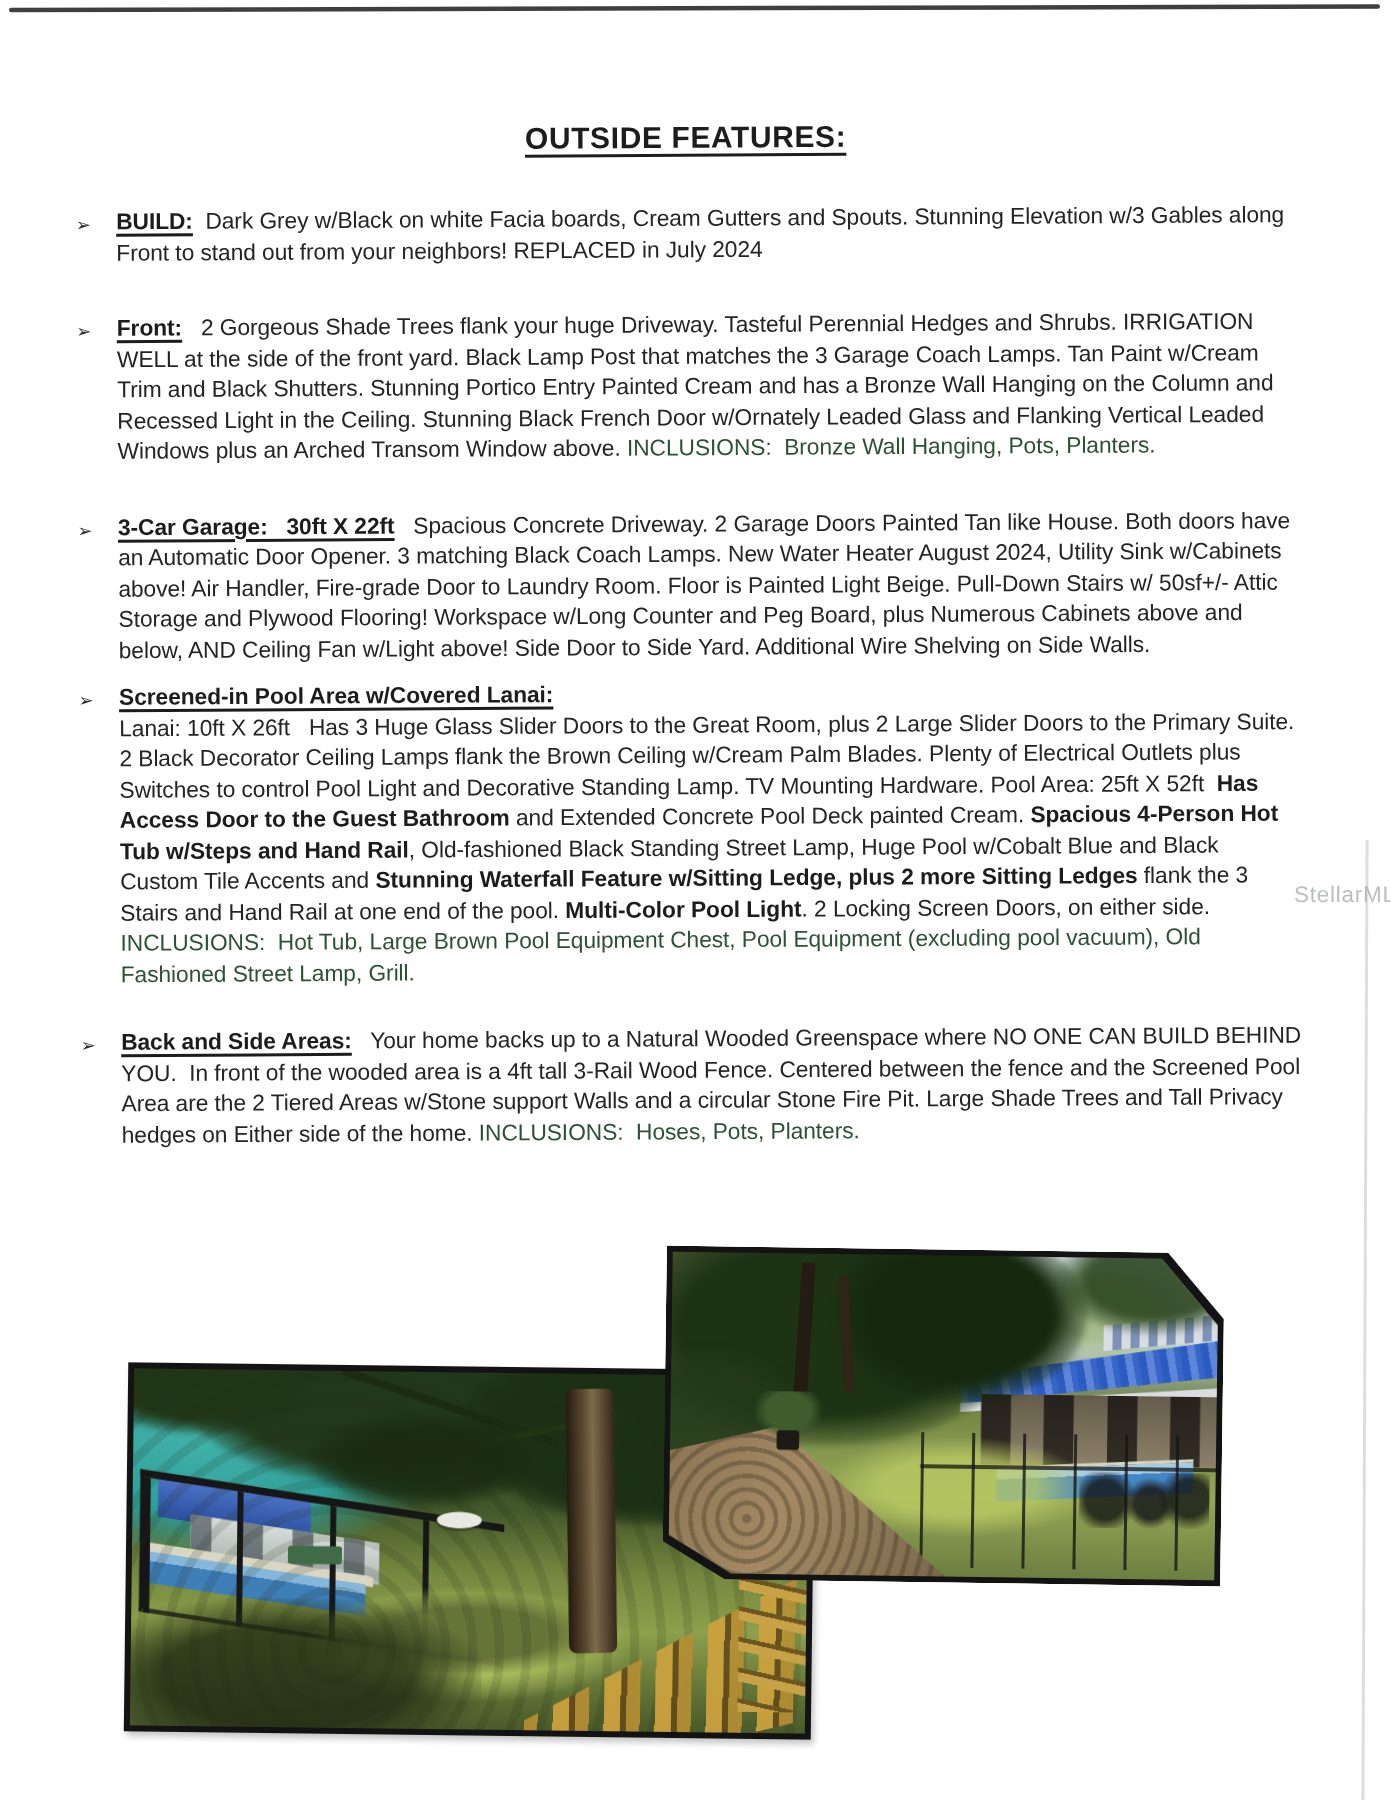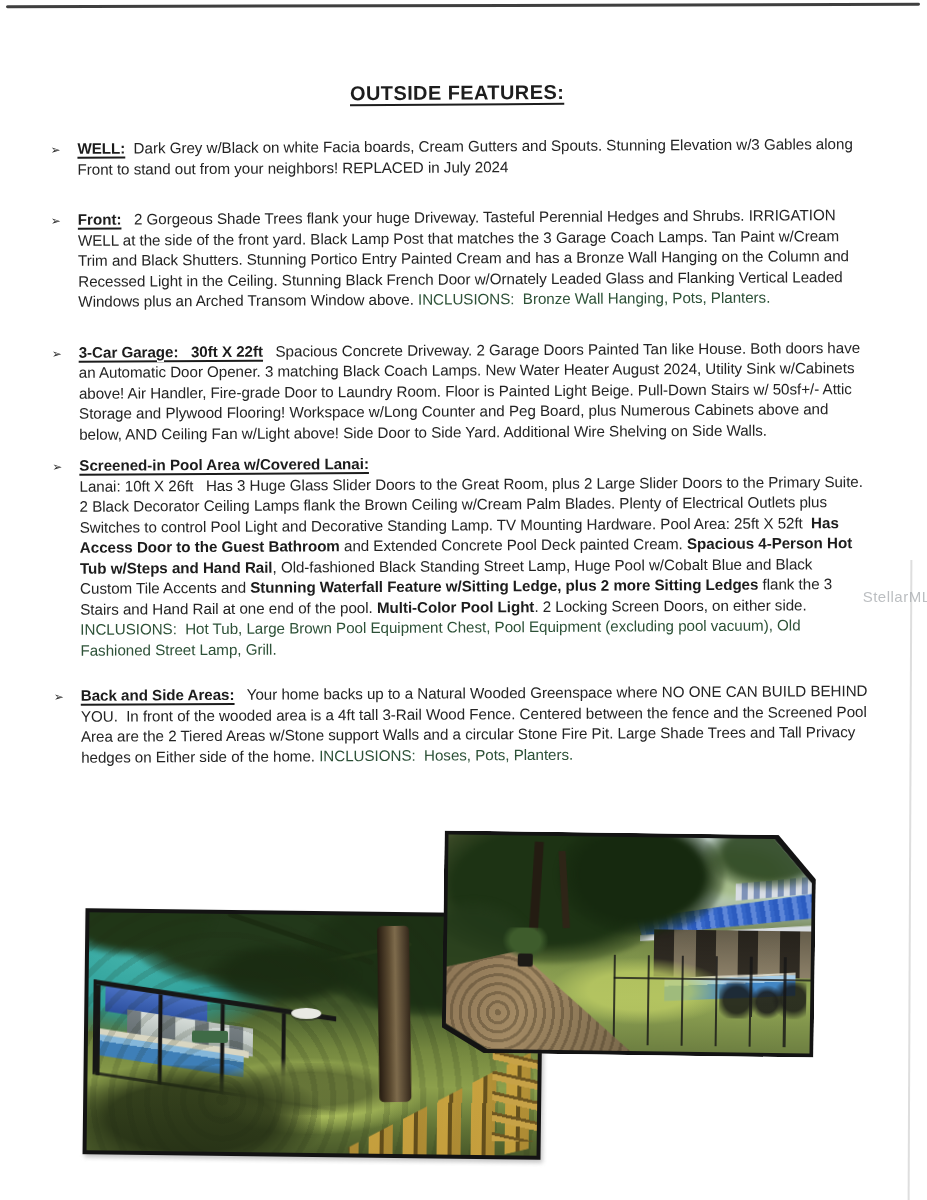--- a/index.html
+++ b/index.html
@@ -100,21 +100,21 @@
 
   <div class="scan-line-top"></div>
   <div class="scan-edge-right"></div>
   <div class="watermark">StellarMLS</div>
 
   <div class="doc">
     <h1 class="doc-title">OUTSIDE FEATURES:</h1>
     <div>
         <div class="sec-row sec-roof">
           <span class="bullet">➢</span>
-          <p class="sec-text"><span class="seg-h">WELL:</span><span class="seg-n">  Dark Grey w/Black on white Facia boards, Cream Gutters and Spouts. Stunning Elevation w/3 Gables along Front to stand out from your neighbors! REPLACED in July 2024</span></p>
+          <p class="sec-text"><span class="seg-h">BUILD:</span><span class="seg-n">  Dark Grey w/Black on white Facia boards, Cream Gutters and Spouts. Stunning Elevation w/3 Gables along Front to stand out from your neighbors! REPLACED in July 2024</span></p>
         </div>
         <div class="sec-row sec-front">
           <span class="bullet">➢</span>
           <p class="sec-text"><span class="seg-h">Front:</span><span class="seg-n">   2 Gorgeous Shade Trees flank your huge Driveway. Tasteful Perennial Hedges and Shrubs. IRRIGATION WELL at the side of the front yard. Black Lamp Post that matches the 3 Garage Coach Lamps. Tan Paint w/Cream Trim and Black Shutters. Stunning Portico Entry Painted Cream and has a Bronze Wall Hanging on the Column and Recessed Light in the Ceiling. Stunning Black French Door w/Ornately Leaded Glass and Flanking Vertical Leaded Windows plus an Arched Transom Window above. </span><span class="seg-g">INCLUSIONS:  Bronze Wall Hanging, Pots, Planters.</span></p>
         </div>
         <div class="sec-row sec-garage">
           <span class="bullet">➢</span>
           <p class="sec-text"><span class="seg-h">3-Car Garage:   30ft X 22ft</span><span class="seg-n">   Spacious Concrete Driveway. 2 Garage Doors Painted Tan like House. Both doors have an Automatic Door Opener. 3 matching Black Coach Lamps. New Water Heater August 2024, Utility Sink w/Cabinets above! Air Handler, Fire-grade Door to Laundry Room. Floor is Painted Light Beige. Pull-Down Stairs w/ 50sf+/- Attic Storage and Plywood Flooring! Workspace w/Long Counter and Peg Board, plus Numerous Cabinets above and below, AND Ceiling Fan w/Light above! Side Door to Side Yard. Additional Wire Shelving on Side Walls.</span></p>
         </div>
         <div class="sec-row sec-pool">

